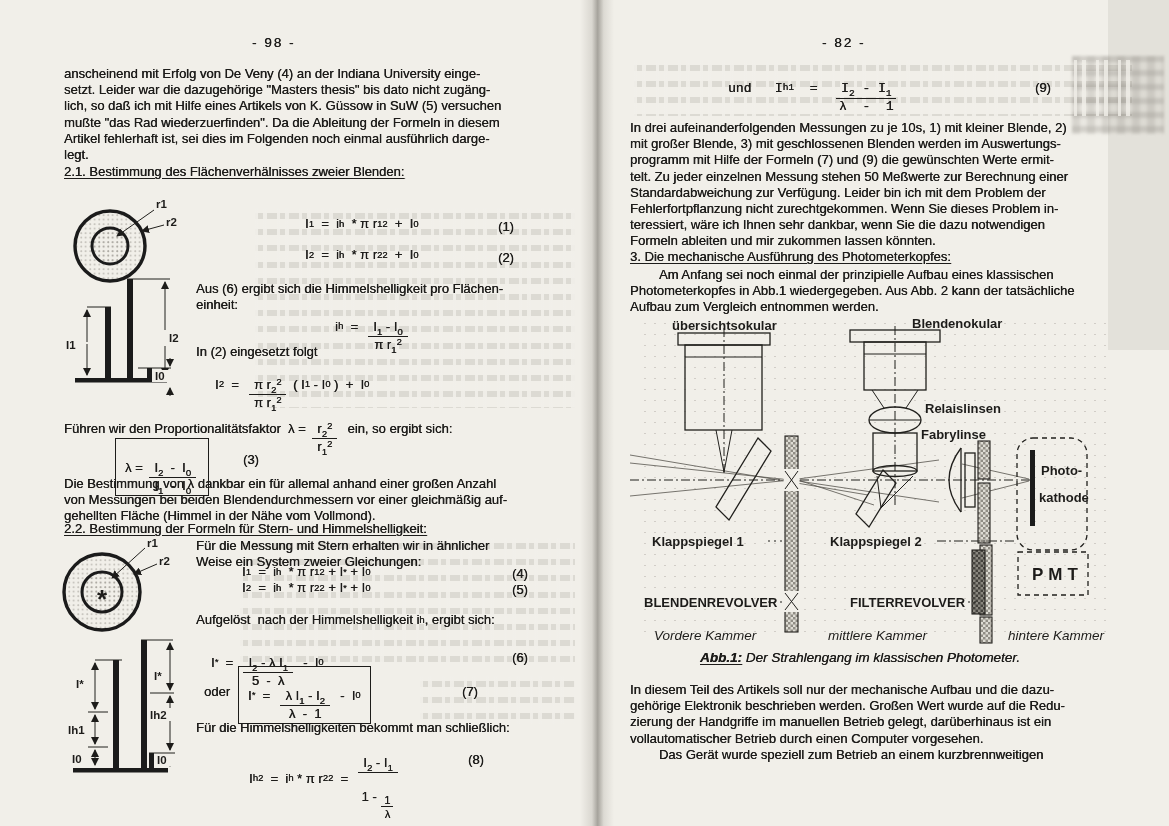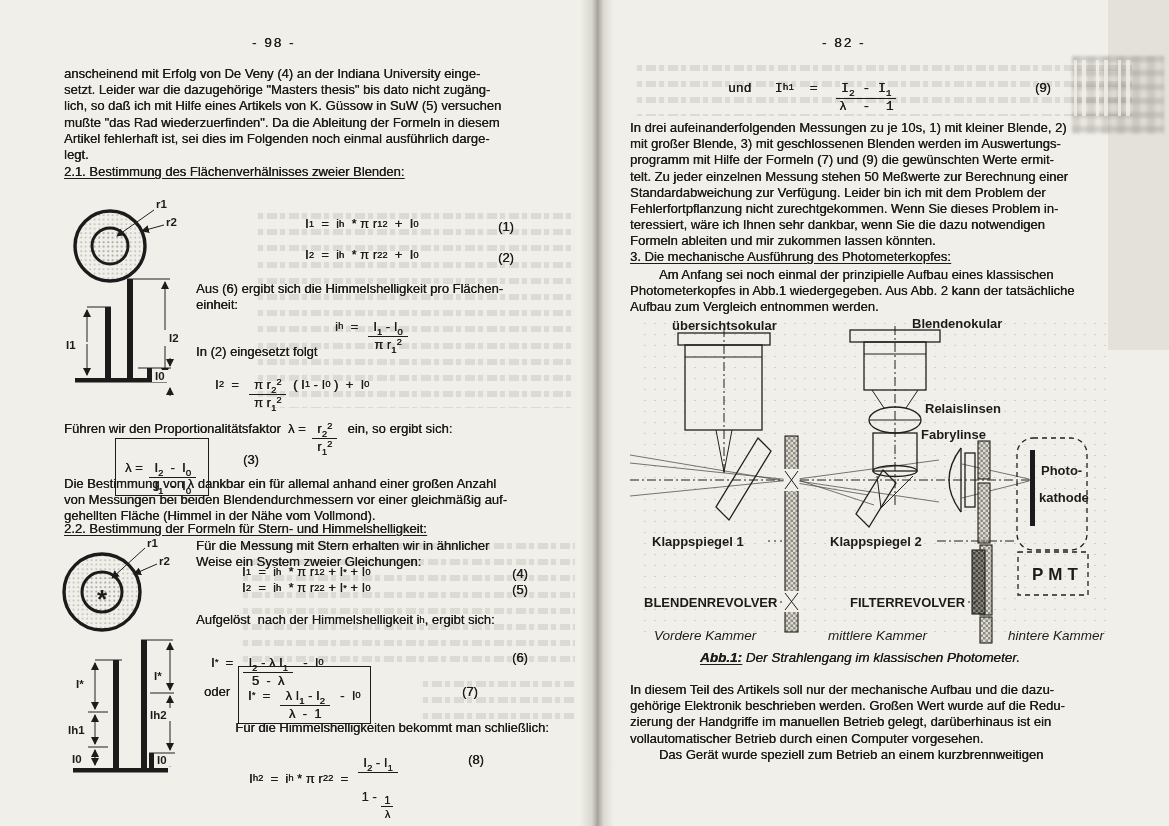--- a/index.html
+++ b/index.html
@@ -173,21 +173,21 @@
 
   <div class="eqrow txt" style="left:196px;top:612px;">Aufgelöst  nach der Himmelshelligkeit i<sub>h</sub>, ergibt sich:</div>
 
   <div class="eqrow txt" style="left:211px;top:636px;">I<sub>*</sub>  =  <span class="frac"><span class="fnum">I<sub>2</sub> - λ I<sub>1</sub></span><span class="fden">5  -  λ</span></span>  -  I<sub>0</sub></div>
   <div class="eqnum txt" style="left:512px;top:650px;">(6)</div>
 
   <div class="tx txt" style="left:204px;top:684px;">oder</div>
   <div class="eqrow txt" style="left:238px;top:666px;"><span class="box">I<sub>*</sub>  =  <span class="frac"><span class="fnum">λ I<sub>1</sub> - I<sub>2</sub></span><span class="fden">λ  -  1</span></span>  -  I<sub>0</sub></span></div>
   <div class="eqnum txt" style="left:462px;top:684px;">(7)</div>
 
-  <div class="tx txt" style="left:196px;top:720px;width:392px;text-align:center;">Für die Himmelshelligkeiten bekommt man schließlich:</div>
+  <div class="tx txt" style="left:196px;top:720px;width:392px;">Für die Himmelshelligkeiten bekommt man schließlich:</div>
 
   <div class="eqrow txt" style="left:249px;top:736px;">I<sub>h2</sub>  =  i<sub>h</sub> * π r<sub>2</sub><sup>2</sup>  =  <span class="frac"><span class="fnum">I<sub>2</sub> - I<sub>1</sub></span><span class="fden">1 - <span class="frac"><span class="fnum">1</span><span class="fden">λ</span></span></span></span></div>
   <div class="eqnum txt" style="left:468px;top:752px;">(8)</div>
 
   <svg style="left:52px;top:630px;" width="150" height="155" viewBox="0 0 150 155">
     <defs>
         <marker id="aD" markerWidth="8" markerHeight="8" refX="7" refY="4" orient="auto">
           <path d="M0,0L8,4L0,8z" fill="#1d1c1a"></path>
         </marker>
       </defs>

